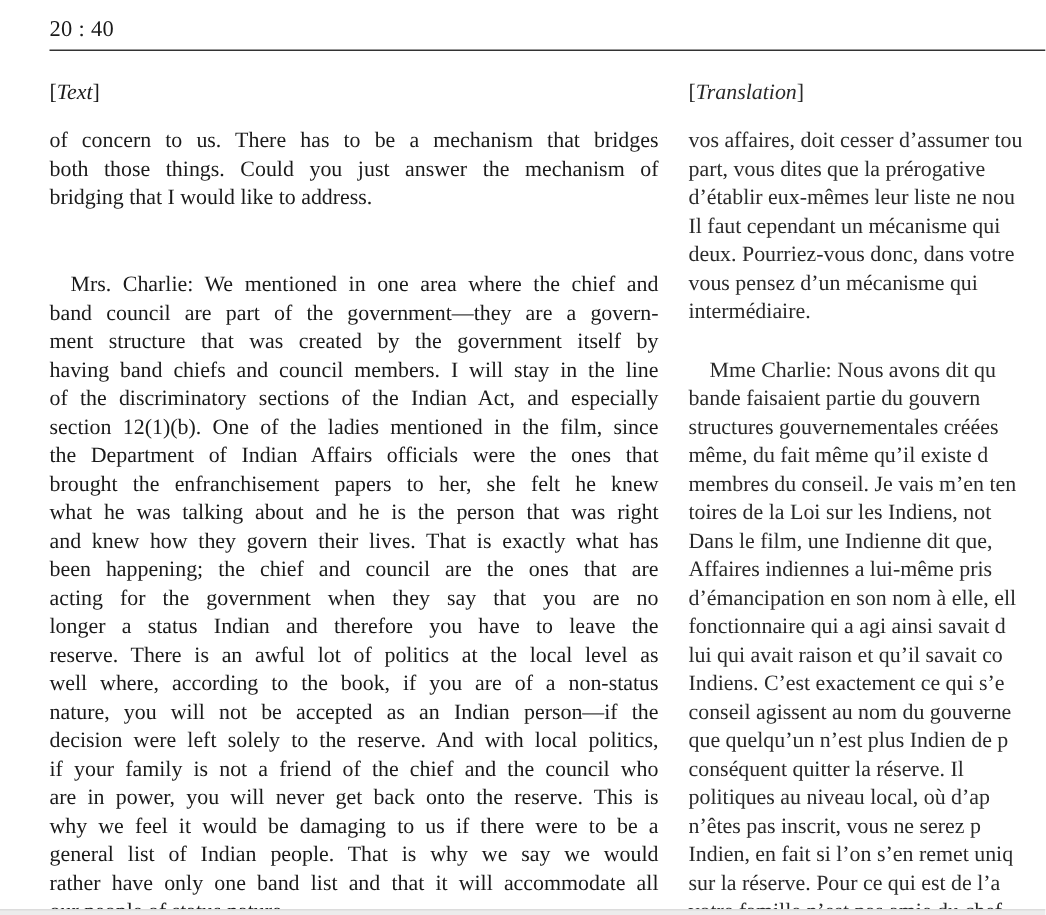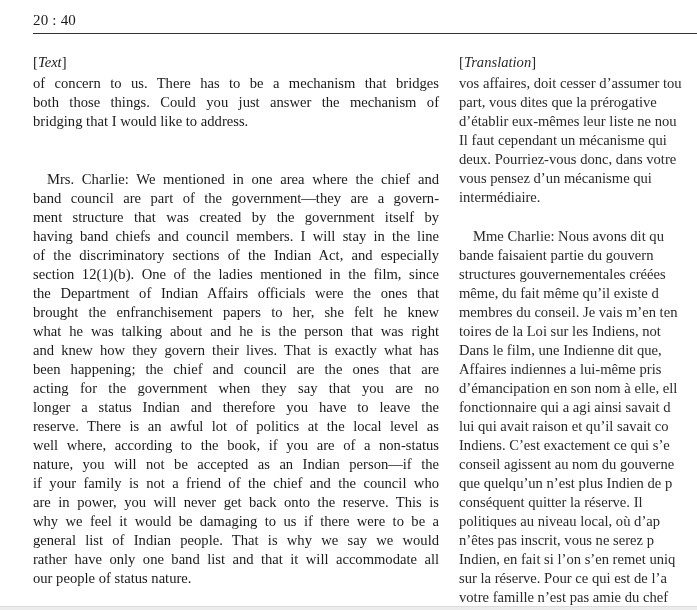--- a/index.html
+++ b/index.html
@@ -56,21 +56,21 @@
     }
     .col-right {
       left: 459px;
       width: 410px;
       white-space: nowrap;
       color: #2a2a2a;
     }
     .section-label {
       font-style: italic;
       height: 19px;
-      margin-bottom: 2px;
+      margin-bottom: 13px;
     }
     .section-label .bracket { font-style: normal; }
     .para {
       margin: 0;
     }
     .col-left .line {
       display: block;
       text-align: justify;
       text-align-last: justify;
       height: 19px;
@@ -127,20 +127,21 @@
     <span class="line">the Department of Indian Affairs officials were the ones that</span>
     <span class="line">brought the enfranchisement papers to her, she felt he knew</span>
     <span class="line">what he was talking about and he is the person that was right</span>
     <span class="line">and knew how they govern their lives. That is exactly what has</span>
     <span class="line">been happening; the chief and council are the ones that are</span>
     <span class="line">acting for the government when they say that you are no</span>
     <span class="line">longer a status Indian and therefore you have to leave the</span>
     <span class="line">reserve. There is an awful lot of politics at the local level as</span>
     <span class="line">well where, according to the book, if you are of a non-status</span>
     <span class="line">nature, you will not be accepted as an Indian person—if the</span>
+    <span class="line">decision were left solely to the reserve. And with local politics,</span>
     <span class="line">if your family is not a friend of the chief and the council who</span>
     <span class="line">are in power, you will never get back onto the reserve. This is</span>
     <span class="line">why we feel it would be damaging to us if there were to be a</span>
     <span class="line">general list of Indian people. That is why we say we would</span>
     <span class="line">rather have only one band list and that it will accommodate all</span>
     <span class="line last">our people of status nature.</span>
   </div>
 </div>
 
 <div class="column col-right">

